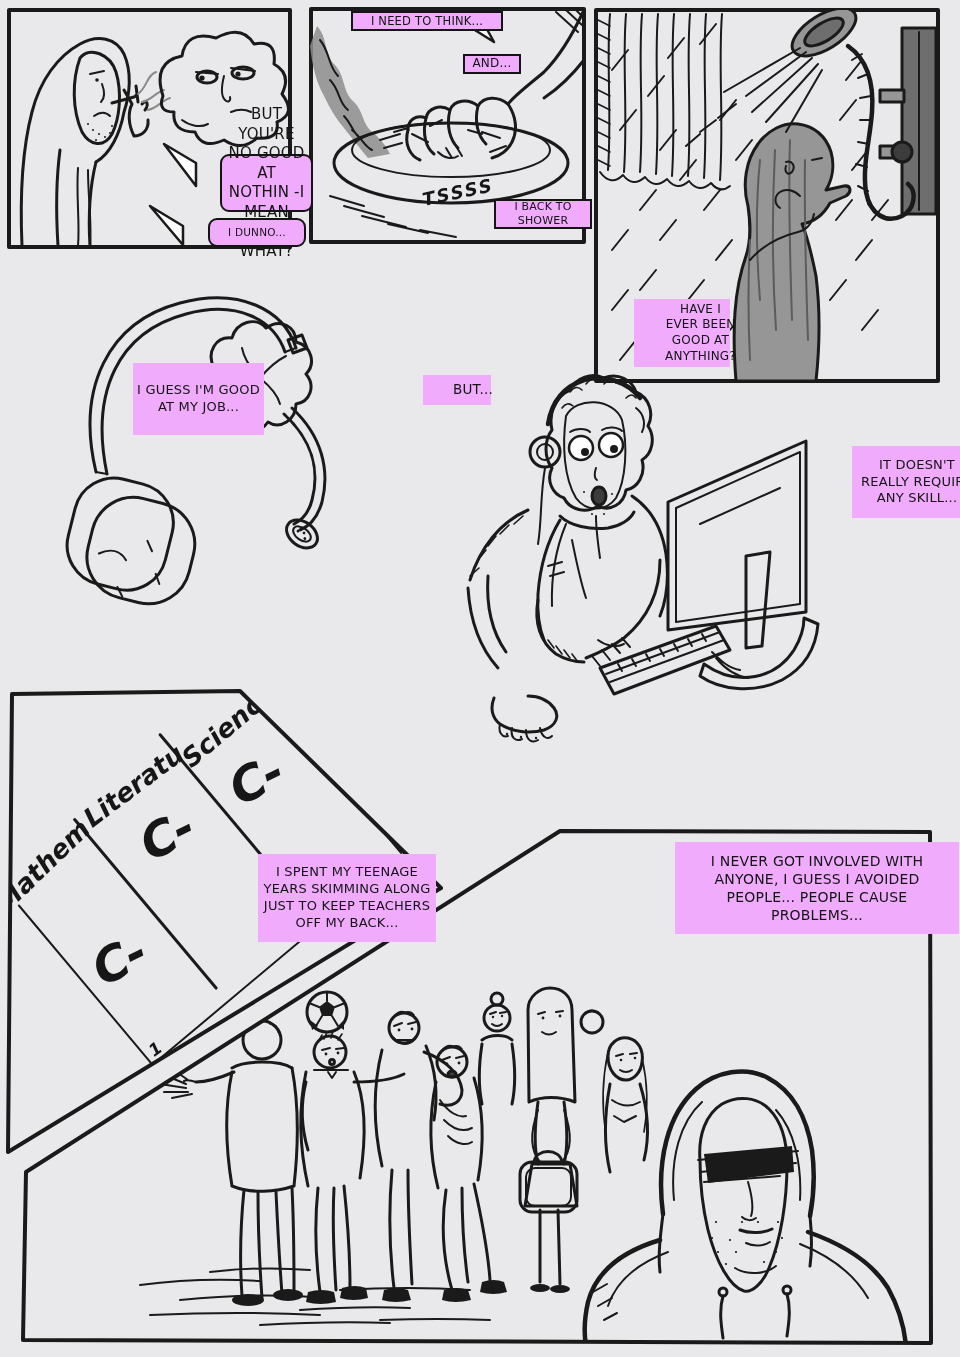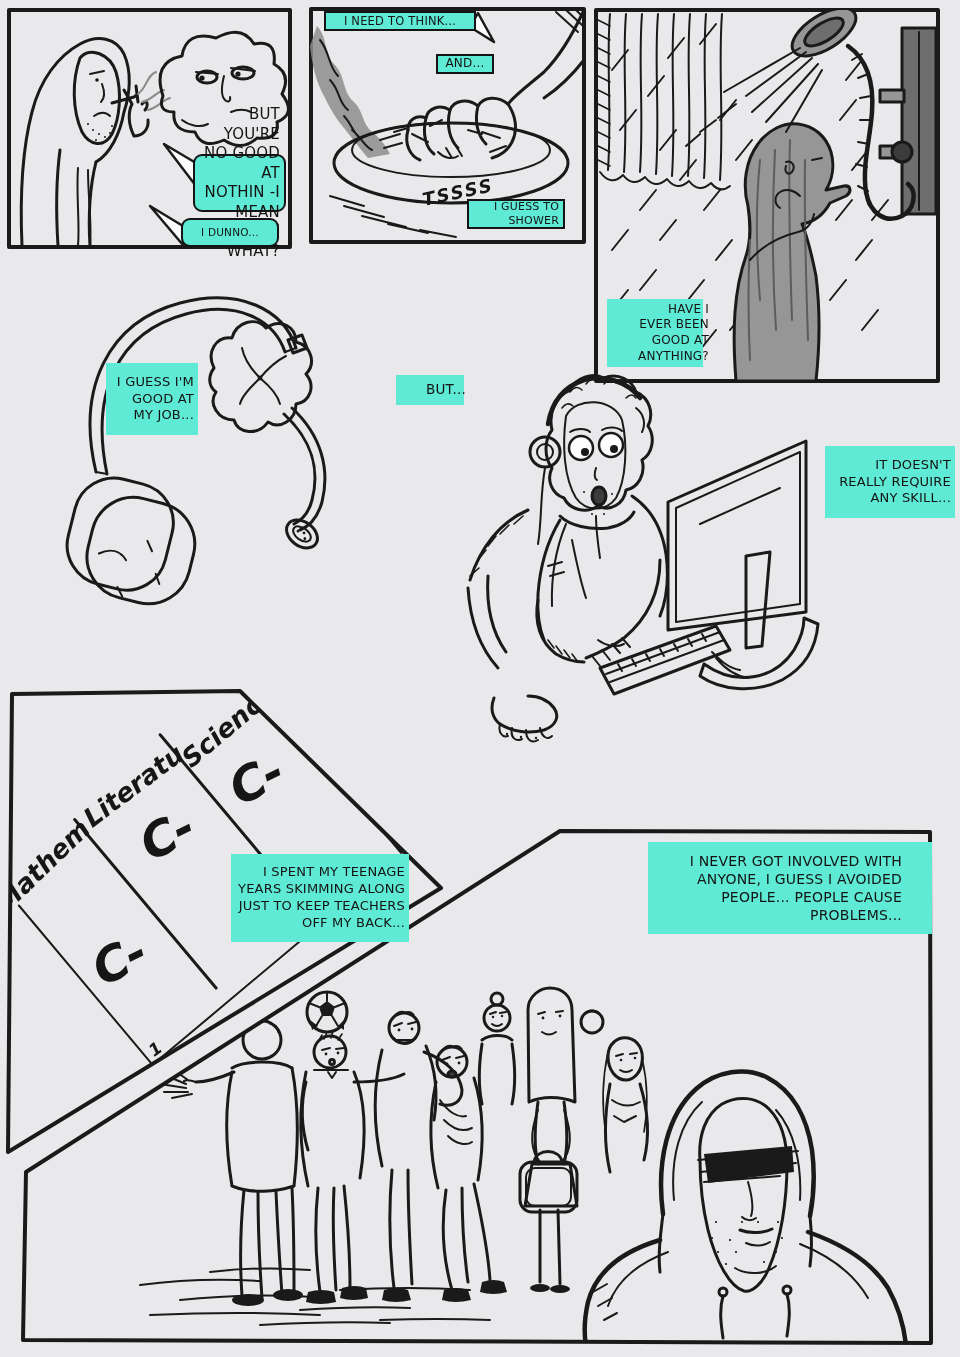--- a/index.html
+++ b/index.html
@@ -16,22 +16,22 @@
   .art .w{fill:#fdfdfe;stroke:#1a1a1a;stroke-width:2.5;}
   .art .g1{fill:#969696;}
   .art .g2{fill:#6e6e6e;}
   .art .g3{fill:#3c3c3c;}
   .art .smoke{stroke:#8a8a8a;}
   .art .smokef{fill:#8d8d8d;stroke:none;opacity:.85;}
   .art .streak{stroke:#5c5c5c;stroke-width:2;}
   .art text{stroke:none;fill:#161616;}
   .art .hand{font-family:"DejaVu Sans","Liberation Sans",sans-serif;font-style:italic;font-weight:600;}
   .art .grade{font-weight:700;letter-spacing:-1px;}
-  .cap{position:absolute;display:flex;align-items:center;justify-content:center;text-align:right;
-       background:#5eead4;letter-spacing:.2px;box-sizing:border-box;padding:2px 4px;line-height:1.3;}
+  .cap{position:absolute;display:flex;align-items:center;justify-content:center;text-align:center;
+       background:#f0abfc;letter-spacing:.2px;box-sizing:border-box;padding:2px 4px;line-height:1.3;margin-left:27px;}
   .boxed{border:2px solid #141414;}
   .bubble{border:2px solid #141414;border-radius:9px;}
 </style>
 </head>
 <body>
 
 <div class="page">
 
 <svg class="art" viewBox="0 0 960 1357">
   <defs>
@@ -360,24 +360,24 @@
       </g>
     </g>
   </g>
 </svg>
 
 <div class="cap bubble" style="left:193px;top:154px;width:93px;height:58px;font-size:15px;">BUT YOU'RE NO GOOD AT NOTHIN -I MEAN LIKE WHAT?</div>
 <div class="cap bubble" style="left:181px;top:218px;width:98px;height:29px;font-size:10.5px;">I DUNNO...</div>
 
 <div class="cap boxed" style="left:324px;top:11px;width:152px;height:20px;font-size:11.5px;">I NEED TO THINK...</div>
 <div class="cap boxed" style="left:436px;top:54px;width:58px;height:20px;font-size:12px;">AND...</div>
-<div class="cap boxed" style="left:467px;top:199px;width:98px;height:30px;font-size:11px;">I GUESS TO SHOWER</div>
+<div class="cap boxed" style="left:467px;top:199px;width:98px;height:30px;font-size:11px;">I BACK TO SHOWER</div>
 
 <div class="cap" style="left:607px;top:299px;width:96px;height:68px;font-size:12px;padding-left:41px;">HAVE I EVER BEEN GOOD AT ANYTHING?</div>
 
-<div class="cap" style="left:106px;top:363px;width:92px;height:72px;font-size:13px;">I GUESS I'M GOOD AT MY JOB...</div>
+<div class="cap" style="left:106px;top:363px;width:131px;height:72px;font-size:13px;">I GUESS I'M GOOD AT MY JOB...</div>
 <div class="cap" style="left:396px;top:375px;width:68px;height:30px;font-size:13.5px;padding-left:36px;">BUT...</div>
 <div class="cap" style="left:825px;top:446px;width:130px;height:72px;font-size:13px;">IT DOESN'T REALLY REQUIRE ANY SKILL...</div>
 
 <div class="cap" style="left:231px;top:854px;width:178px;height:88px;font-size:13px;">I SPENT MY TEENAGE YEARS SKIMMING ALONG JUST TO KEEP TEACHERS OFF MY BACK...</div>
 <div class="cap" style="left:648px;top:842px;width:284px;height:92px;font-size:14px;padding:2px 30px;">I NEVER GOT INVOLVED WITH ANYONE, I GUESS I AVOIDED PEOPLE... PEOPLE CAUSE PROBLEMS...</div>
 
 </div>
 
 </body></html>

